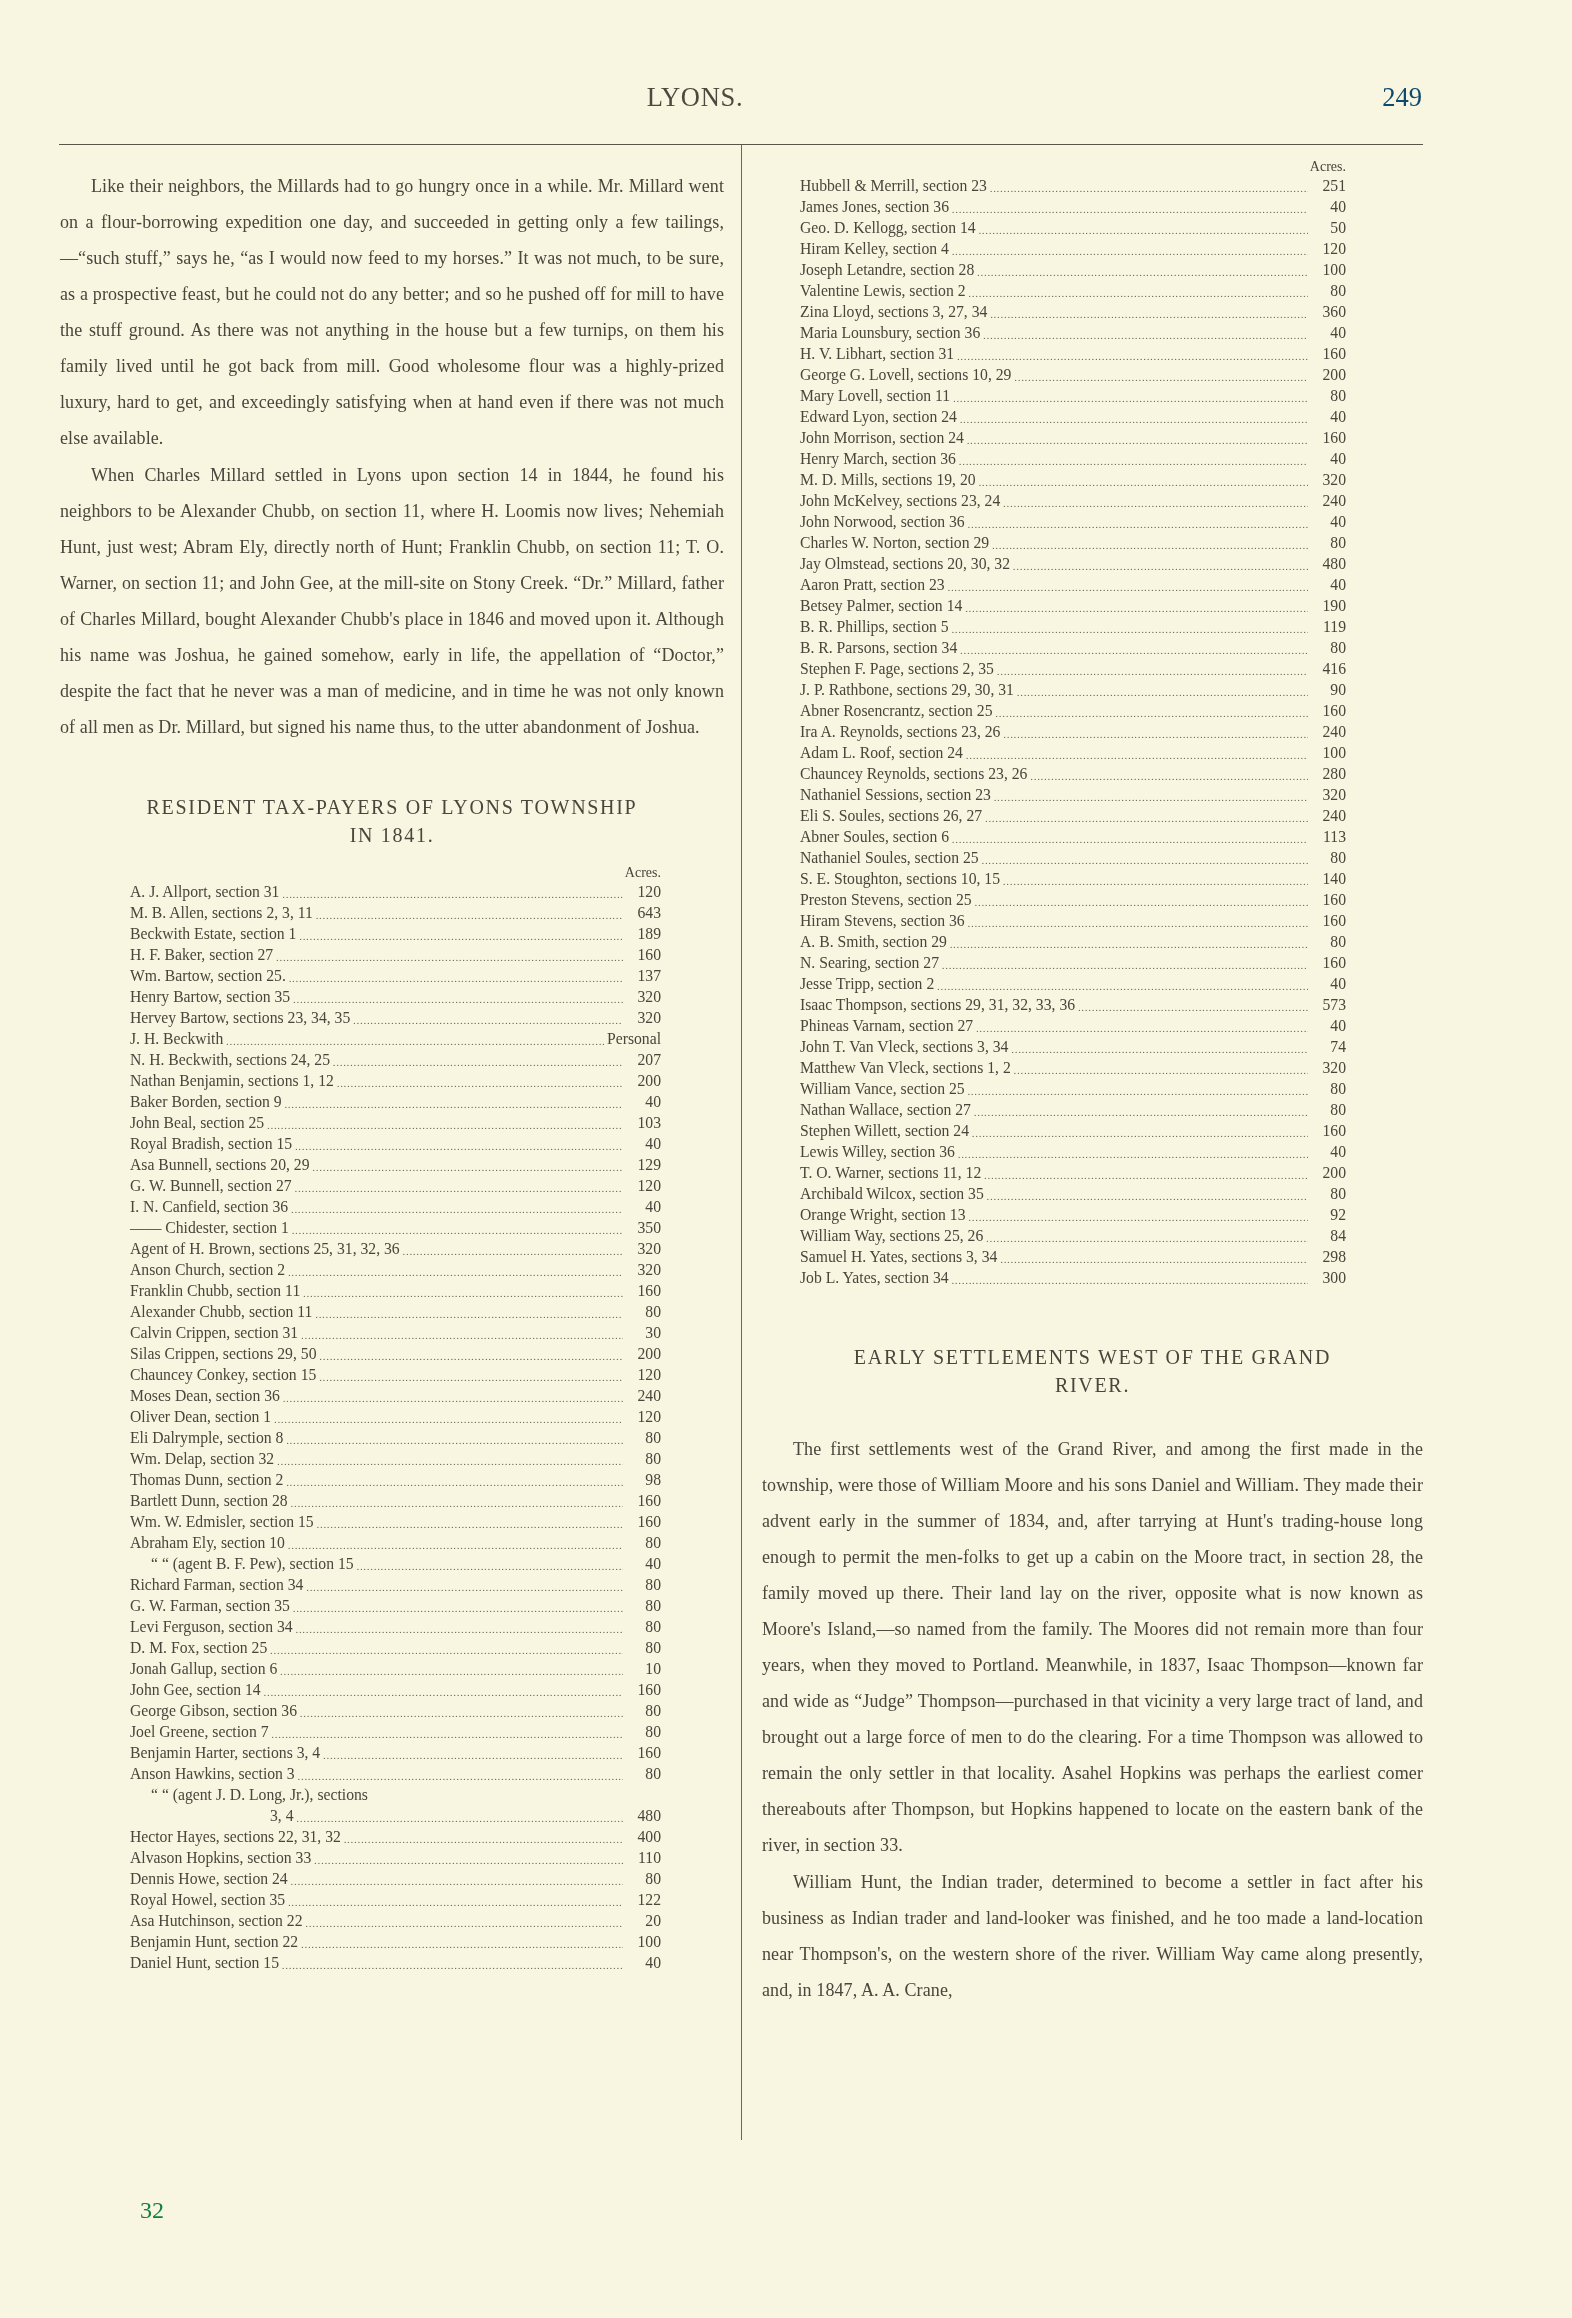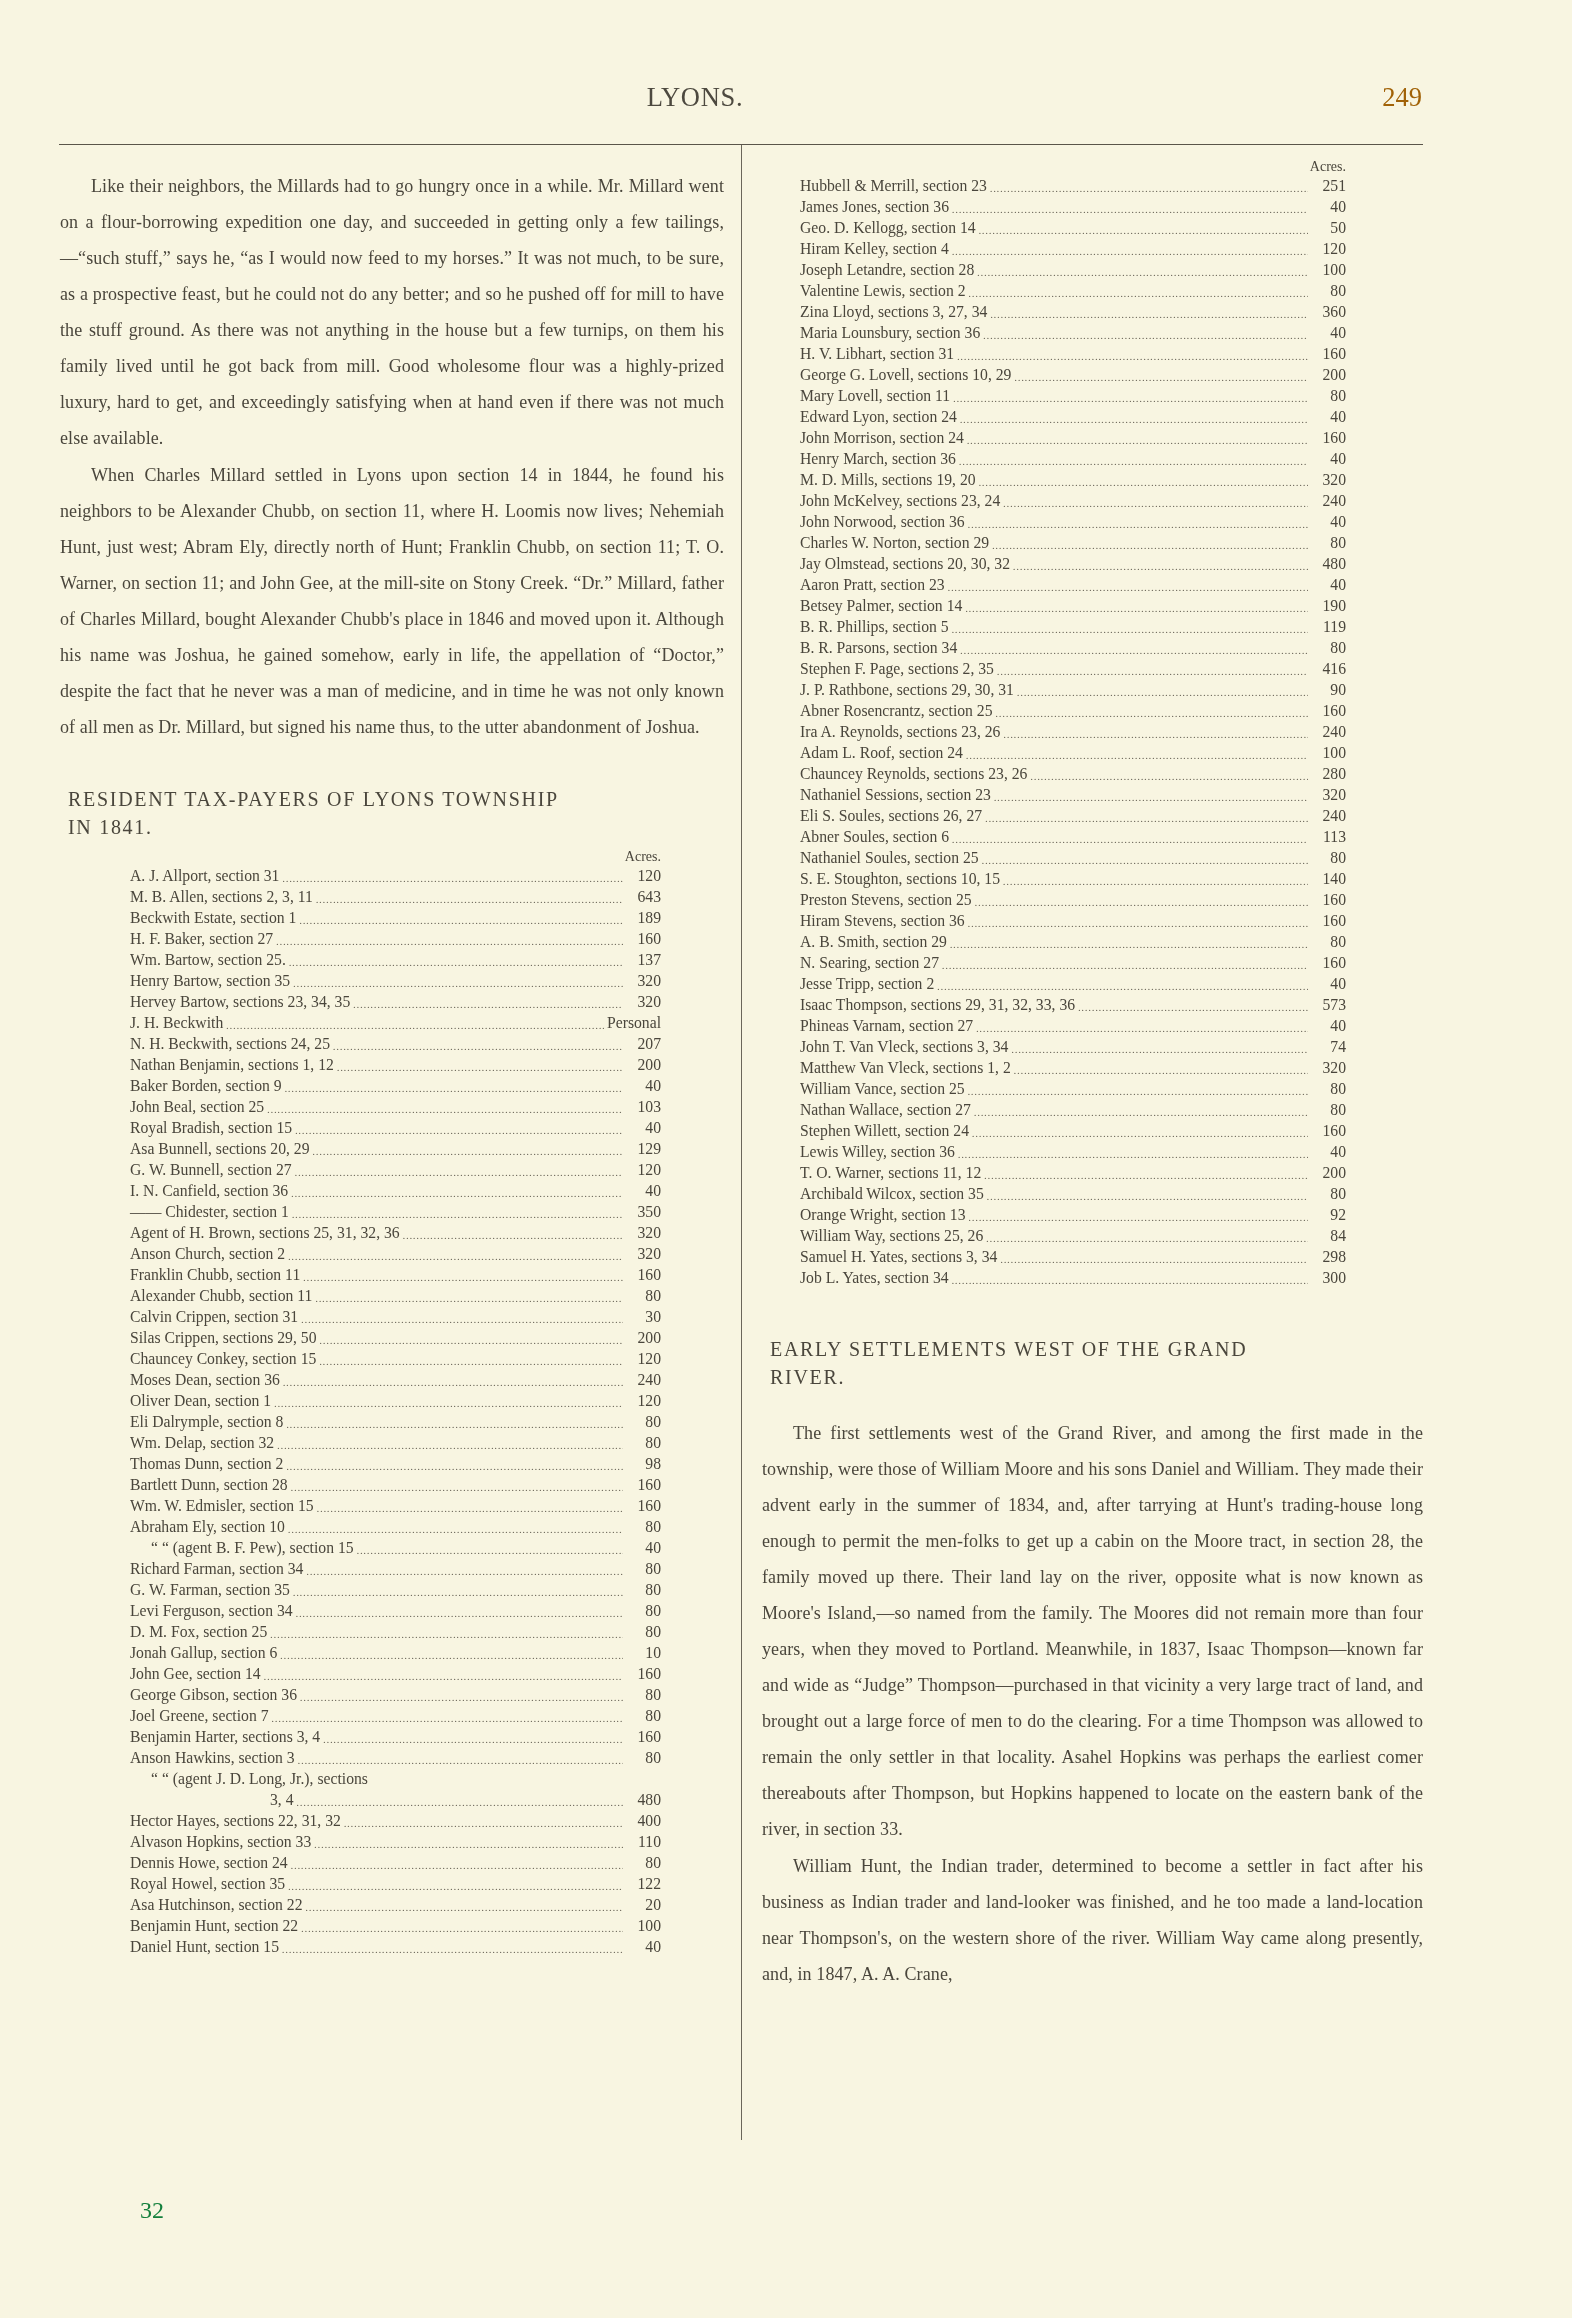--- a/index.html
+++ b/index.html
@@ -12,39 +12,39 @@
   }
   .page { position: absolute; left: 0; top: 0; width: 1572px; height: 2319px; }
   .running-head {
     position: absolute; top: 82px; left: 0; width: 1572px; height: 42px;
   }
   .running-title {
     position: absolute; left: 0; width: 1390px; top: 0; text-align: center;
     font-size: 26.5px; letter-spacing: 0.7px; color: #4d493f;
   }
   .page-number {
-    position: absolute; right: 150px; top: 0; font-size: 26.5px; color: #a16207;
+    position: absolute; right: 150px; top: 0; font-size: 26.5px; color: #0c4a6e;
   }
   .head-rule {
     position: absolute; top: 144px; left: 59px; width: 1364px; height: 1.4px; background: #5a554a;
   }
   .col-rule {
     position: absolute; top: 145px; left: 741px; width: 1.4px; height: 1995px; background: #6b665a;
   }
   .col { position: absolute; top: 162px; }
   .col-left { left: 60px; width: 664px; }
   .col-right { left: 762px; width: 661px; }
   .para {
     font-size: 18px; line-height: 36px; text-align: justify; margin: 0;
     text-indent: 31px; letter-spacing: 0.1px;
   }
   .para + .para { margin-top: 1.4px; }
   .section-title {
-    text-align: left; font-size: 20px; letter-spacing: 1.7px; line-height: 28px;
-    margin: 8px; font-weight: normal;
+    text-align: center; font-size: 20px; letter-spacing: 1.7px; line-height: 28px;
+    margin: 16px; font-weight: normal;
   }
   .acres-hdr {
     text-align: right; font-size: 14px; padding-right: 0; margin: 0;
   }
   .list { margin: 0; padding: 0; list-style: none; }
   .list li {
     display: flex; align-items: flex-end; font-size: 15.7px; line-height: 21px;
     white-space: nowrap;
   }
   .list .name { flex: 0 0 auto; }

